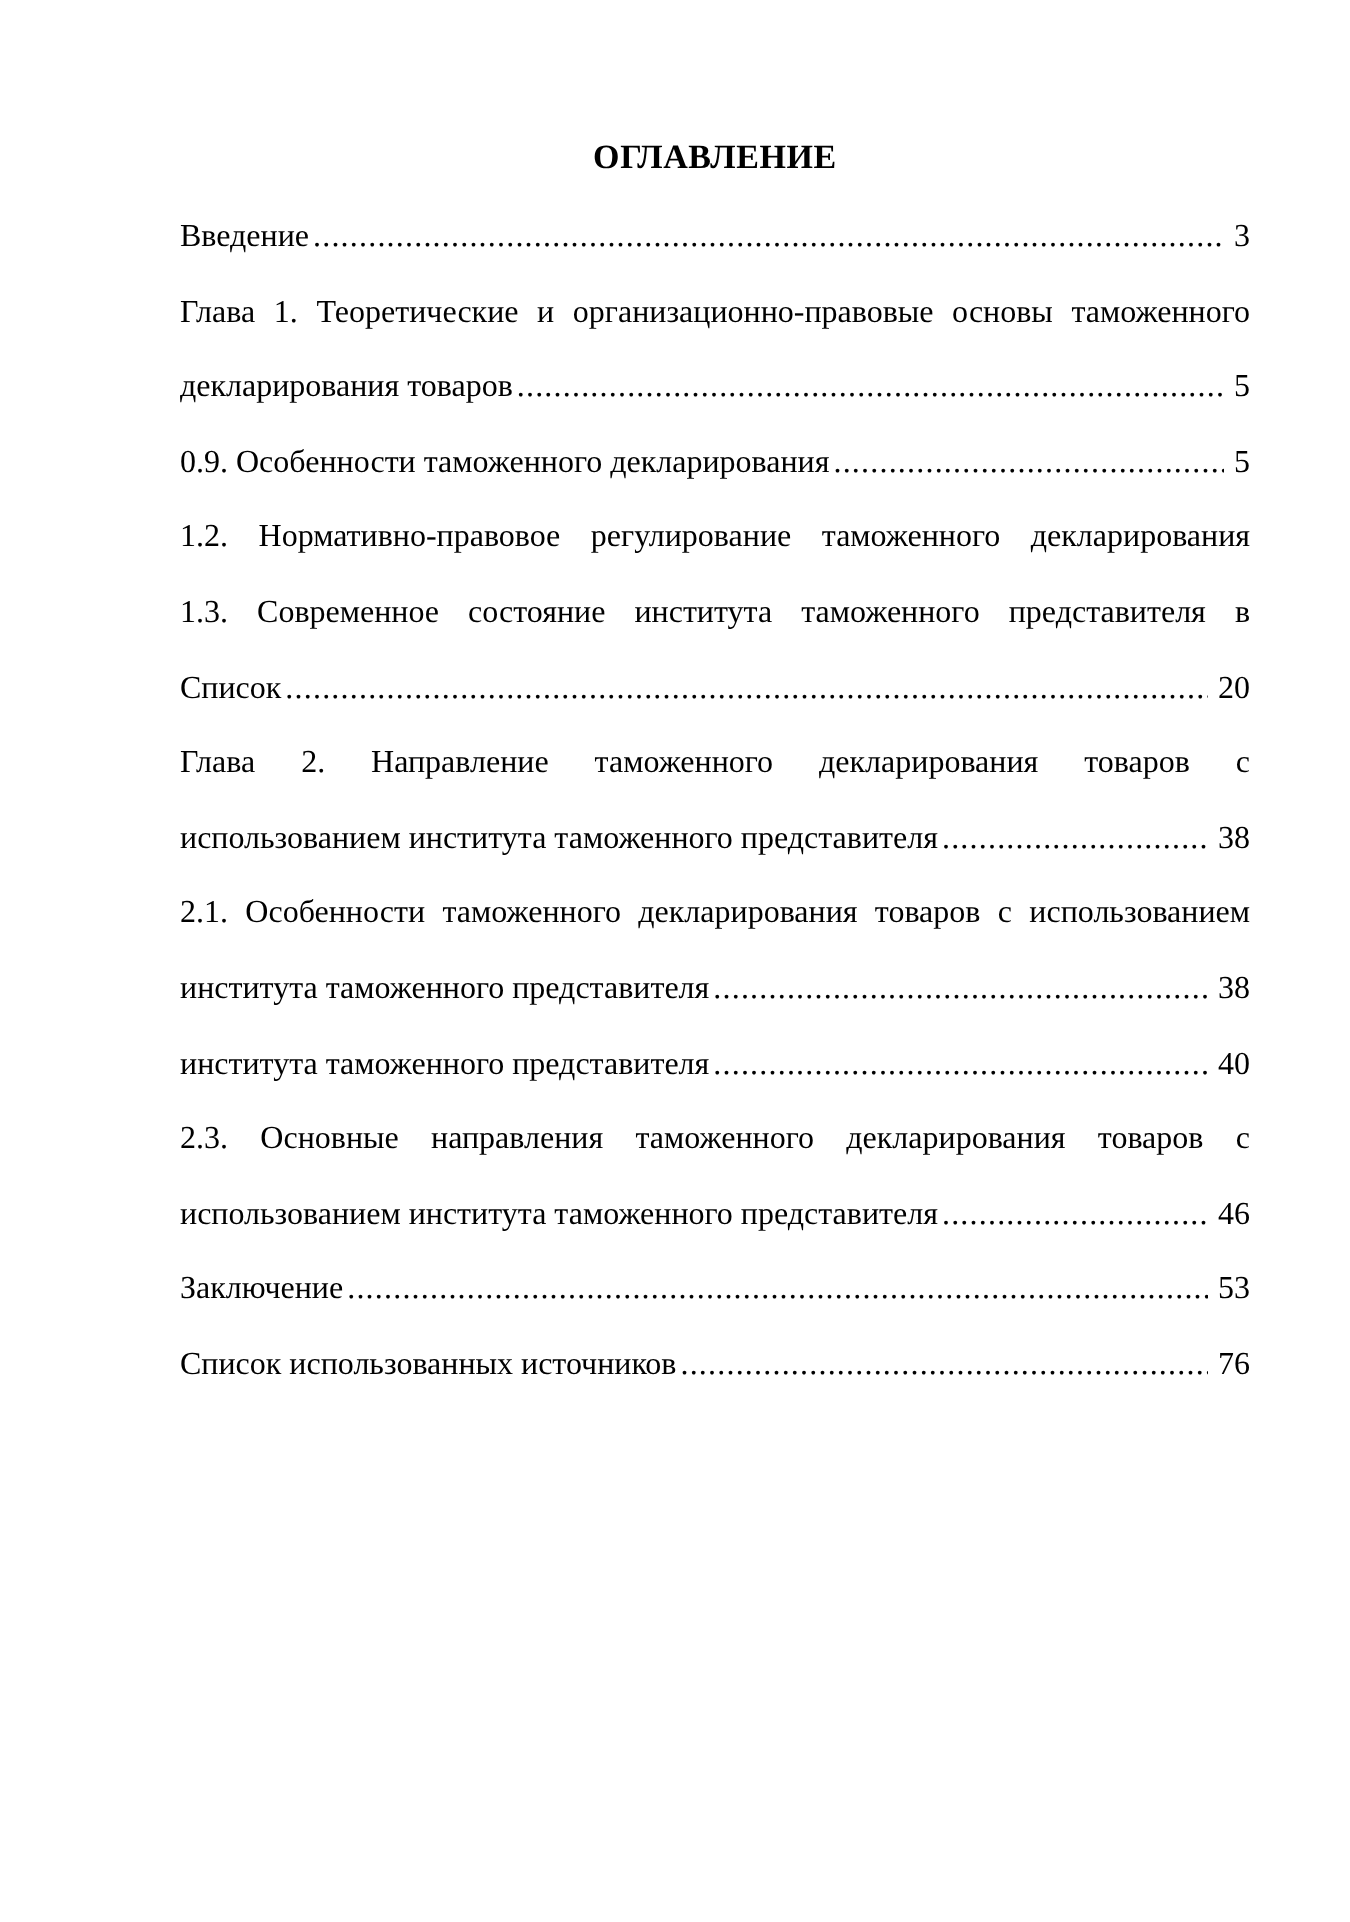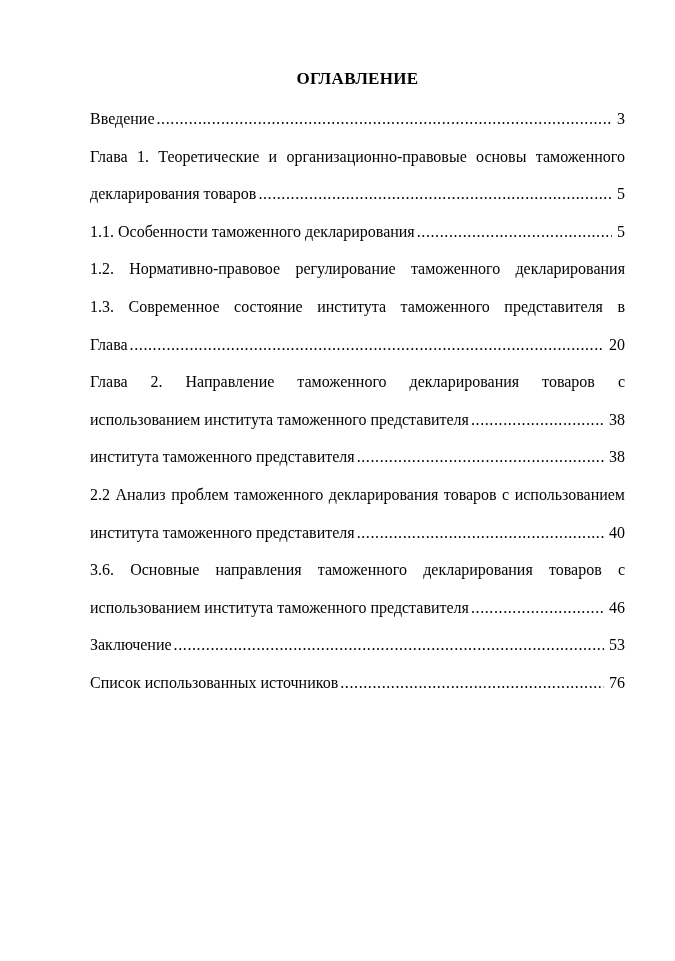--- a/index.html
+++ b/index.html
@@ -76,61 +76,61 @@
       <div class="entry">
         <div class="line line-fill">Глава 1. Теоретические и организационно-правовые основы таможенного</div>
         <div class="line line-last">
           <span class="t">декларирования товаров</span>
           <span class="dots"></span>
           <span class="page-num">5</span>
         </div>
       </div>
       <div class="entry">
         <div class="line line-last">
-          <span class="t">1.1. Особенности таможенного декларирования</span>
+          <span class="t">0.9. Особенности таможенного декларирования</span>
           <span class="dots"></span>
           <span class="page-num">5</span>
         </div>
       </div>
       <div class="entry">
         <div class="line line-fill">1.2. Нормативно-правовое регулирование таможенного декларирования</div>
       </div>
       <div class="entry">
         <div class="line line-fill">1.3. Современное состояние института таможенного представителя в</div>
         <div class="line line-last">
-          <span class="t">Глава</span>
+          <span class="t">Список</span>
           <span class="dots"></span>
           <span class="page-num">20</span>
         </div>
       </div>
       <div class="entry">
         <div class="line line-fill">Глава 2. Направление таможенного декларирования товаров с</div>
         <div class="line line-last">
           <span class="t">использованием института таможенного представителя</span>
           <span class="dots"></span>
           <span class="page-num">38</span>
         </div>
       </div>
       <div class="entry">
+        <div class="line line-fill">2.1. Особенности таможенного декларирования товаров с использованием</div>
         <div class="line line-last">
           <span class="t">института таможенного представителя</span>
           <span class="dots"></span>
           <span class="page-num">38</span>
         </div>
       </div>
       <div class="entry">
-        <div class="line line-fill">2.2 Анализ проблем таможенного декларирования товаров с использованием</div>
         <div class="line line-last">
           <span class="t">института таможенного представителя</span>
           <span class="dots"></span>
           <span class="page-num">40</span>
         </div>
       </div>
       <div class="entry">
-        <div class="line line-fill">3.6. Основные направления таможенного декларирования товаров с</div>
+        <div class="line line-fill">2.3. Основные направления таможенного декларирования товаров с</div>
         <div class="line line-last">
           <span class="t">использованием института таможенного представителя</span>
           <span class="dots"></span>
           <span class="page-num">46</span>
         </div>
       </div>
       <div class="entry">
         <div class="line line-last">
           <span class="t">Заключение</span>
           <span class="dots"></span>

